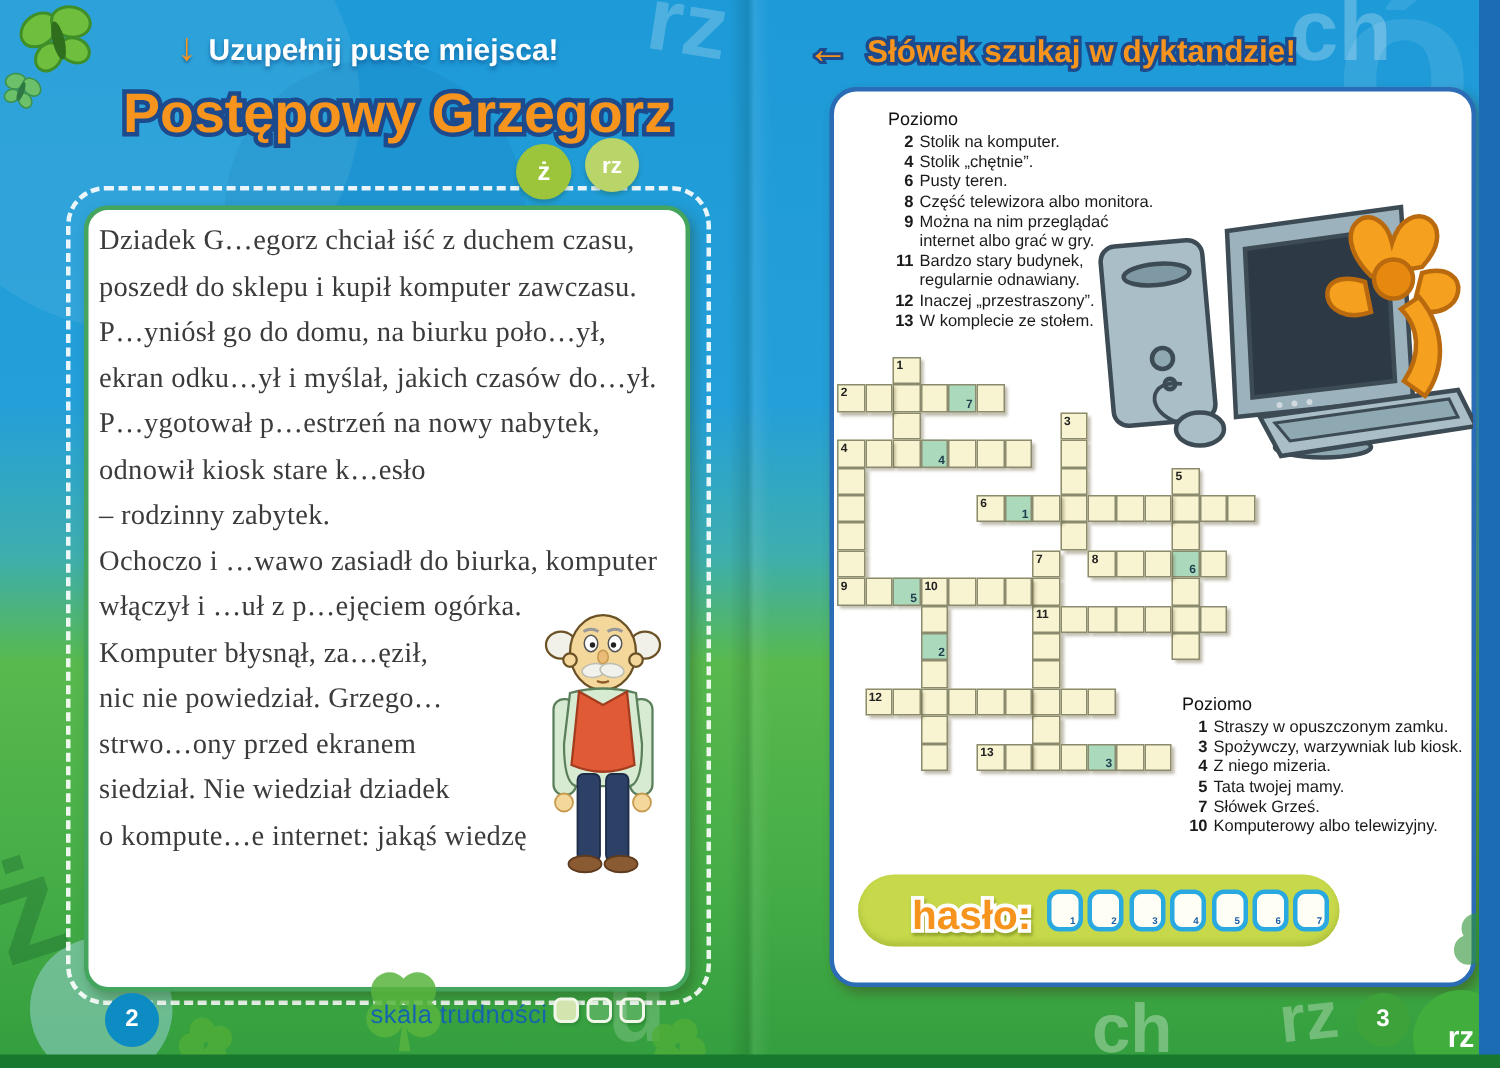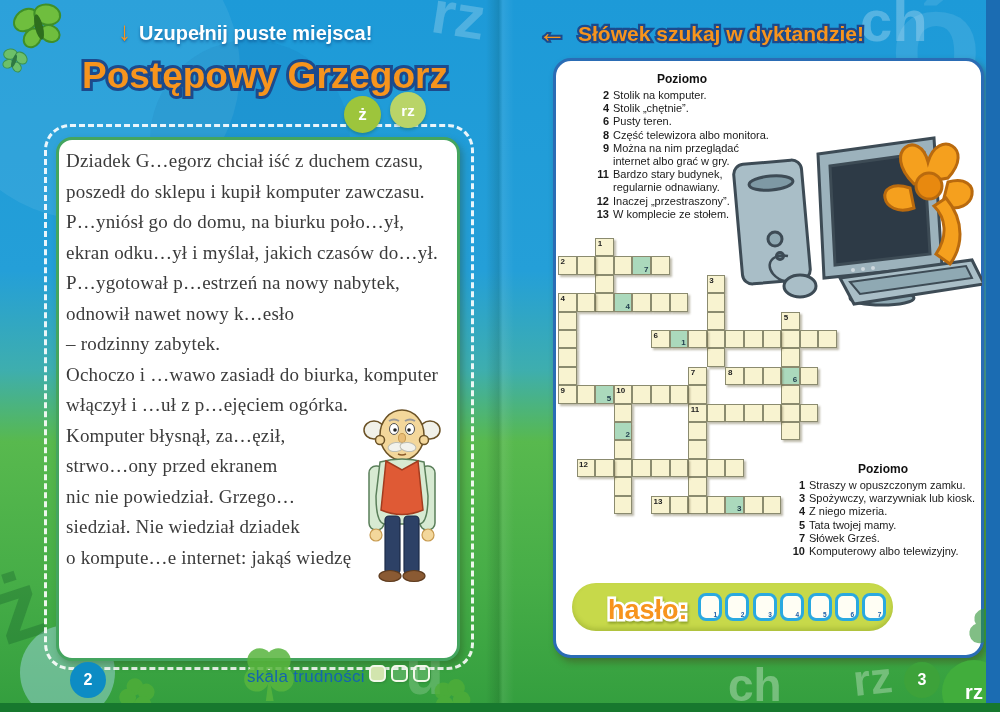--- a/index.html
+++ b/index.html
@@ -18,21 +18,21 @@
   .story-line{font-family:"Liberation Serif",serif;font-size:19px;line-height:30.5px;
     color:#3b3b3b;white-space:nowrap;letter-spacing:.2px;}
   .instr-left{position:absolute;left:118px;top:16px;z-index:3;font-weight:bold;color:#fff;
     font-size:20px;text-shadow:0 2px 3px rgba(10,60,120,.55);}
   .instr-left .arrow{color:#f7941d;font-size:26px;margin-right:8px;text-shadow:0 1px 2px rgba(10,60,120,.6);}
   .badge{position:absolute;border-radius:50%;color:#fff;font-weight:bold;display:flex;
     align-items:center;justify-content:center;z-index:3;box-shadow:0 2px 3px rgba(20,80,40,.3);}
   
   .puzzle-card{position:absolute;left:553px;top:58px;width:425px;height:594px;background:#fff;
     border:3px solid #2a6cb5;border-radius:18px;box-shadow:3px 4px 7px rgba(70,50,20,.4);}
-  .clue-head{font-weight:bold;font-size:12px;color:#111;margin-bottom:3px;text-align:center;}
+  .clue-head{font-weight:normal;font-size:12px;color:#111;margin-bottom:3px;}
   .clue-list{font-size:11px;line-height:13.2px;color:#1a1a1a;}
   .clue-row{display:flex;}
   .clue-num{font-weight:bold;width:17px;text-align:right;flex:0 0 17px;padding-right:4px;}
   .clue-text{flex:1;}
   .poziomo{position:absolute;left:592px;top:72px;width:180px;z-index:3;}
   .pionowo{position:absolute;left:788px;top:462px;width:190px;z-index:3;}
   
   .grid{position:absolute;left:558px;top:238px;width:282px;height:278px;z-index:2;}
   .cell{position:absolute;width:18.6px;height:18.4px;background:#f8f3d0;border:1px solid #8b8b6f;
     box-sizing:border-box;box-shadow:2px 2px 2px rgba(110,105,70,.45);}
@@ -154,27 +154,27 @@
     </div>
 
   <div class="dash-frame"></div>
   <div class="story-card"></div>
   <div class="story" id="story">
       <div class="story-line">Dziadek G…egorz chciał iść z duchem czasu,</div>
       <div class="story-line">poszedł do sklepu i kupił komputer zawczasu.</div>
       <div class="story-line">P…yniósł go do domu, na biurku poło…ył,</div>
       <div class="story-line">ekran odku…ył i myślał, jakich czasów do…ył.</div>
       <div class="story-line">P…ygotował p…estrzeń na nowy nabytek,</div>
-      <div class="story-line">odnowił nawet nowy k…esło</div>
+      <div class="story-line">odnowił kiosk stare k…esło</div>
       <div class="story-line">– rodzinny zabytek.</div>
       <div class="story-line">Ochoczo i …wawo zasiadł do biurka, komputer</div>
       <div class="story-line">włączył i …uł z p…ejęciem ogórka.</div>
       <div class="story-line">Komputer błysnął, za…ęził,</div>
+      <div class="story-line">nic nie powiedział. Grzego…</div>
       <div class="story-line">strwo…ony przed ekranem</div>
-      <div class="story-line">nic nie powiedział. Grzego…</div>
       <div class="story-line">siedział. Nie wiedział dziadek</div>
       <div class="story-line">o kompute…e internet: jakąś wiedzę</div>
     </div>
 
   <svg class="abs" style="left:356px;top:404px;z-index:3;" width="92" height="182" viewBox="0 0 92 182">
     <g stroke="#6b5226" stroke-width="1.5">
       <ellipse cx="18" cy="26" rx="10" ry="9" fill="#f1f1e9"></ellipse>
       <ellipse cx="74" cy="26" rx="10" ry="9" fill="#f1f1e9"></ellipse>
       <ellipse cx="46" cy="31" rx="22" ry="25" fill="#f3d79b"></ellipse>
       <circle cx="24" cy="36" r="4.5" fill="#f3d79b"></circle>

